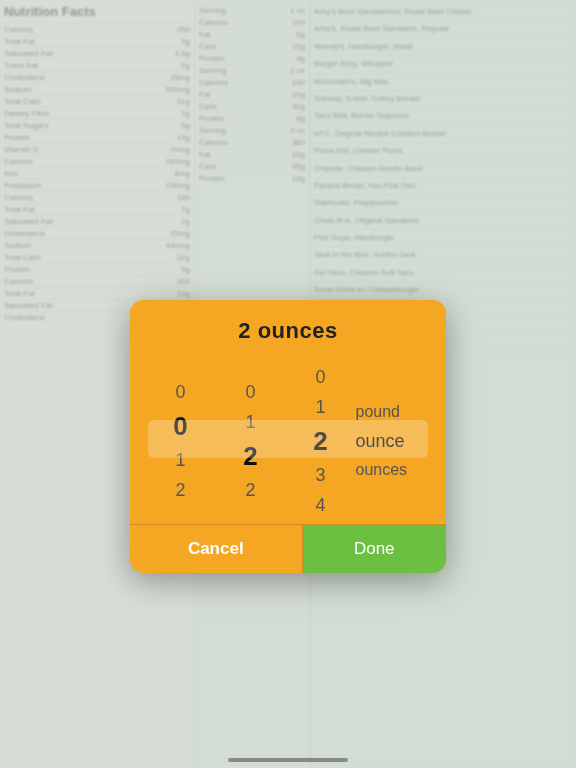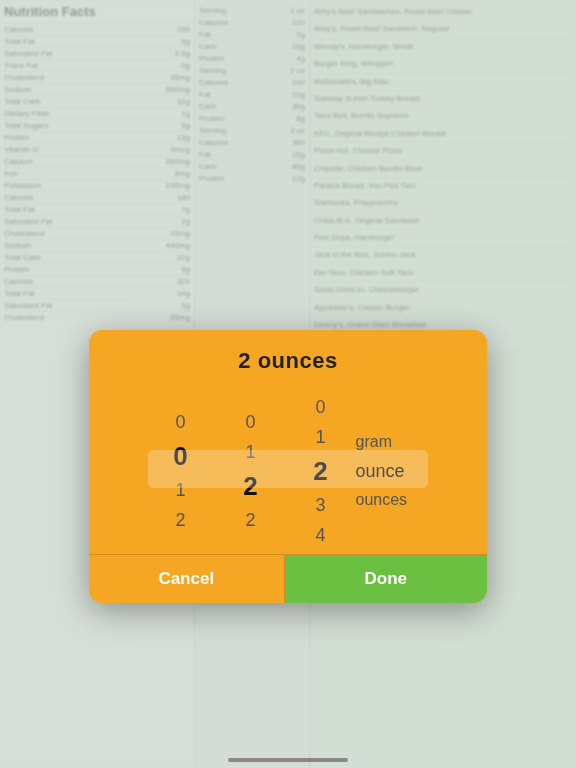--- a/index.html
+++ b/index.html
@@ -77,26 +77,25 @@
       height: 768px;
       background: rgba(0,0,0,0.1);
     }
 
     
     .modal {
       position: absolute;
       top: 300px;
       left: 50%;
       transform: translateX(-50%);
-      width: 398px;
+      width: 316px;
       background: #f5a623;
       border-radius: 14px;
       overflow: hidden;
       box-shadow: 0 8px 32px rgba(0,0,0,0.35);
-      margin-top: 30px;
     }
 
     .modal-header {
       text-align: center;
       padding: 18px 20px 10px;
       font-size: 22px;
       font-weight: bold;
       color: #222;
       background: #f5a623;
       letter-spacing: 0.5px;
@@ -168,39 +167,39 @@
     }
 
     
     .modal-buttons {
       display: flex;
       border-top: 1px solid rgba(0,0,0,0.15);
     }
 
     .btn-cancel {
       flex: 1;
-      padding: 14px 4px;
+      padding: 14px 14px;
       text-align: center;
       background: #f5a623;
       color: #fff;
       font-size: 17px;
       font-weight: 600;
       border: none;
       cursor: pointer;
       border-right: 1px solid rgba(0,0,0,0.15);
     }
 
     .btn-done {
       flex: 1;
-      padding: 14px 8px;
+      padding: 14px 0;
       text-align: center;
       background: #6bc042;
       color: #fff;
       font-size: 17px;
-      font-weight: 700;
+      font-weight: 400;
       border: none;
       cursor: pointer;
     }
 
     
     .home-indicator {
       position: absolute;
       bottom: 6px;
       left: 50%;
       transform: translateX(-50%);
@@ -429,21 +428,21 @@
 
     <div class="picker-column">
       <div class="picker-item">0</div>
       <div class="picker-item">1</div>
       <div class="picker-item selected">2</div>
       <div class="picker-item">3</div>
       <div class="picker-item">4</div>
     </div>
 
     <div class="picker-label-column">
-      <div class="picker-label-item">gram</div>
+      <div class="picker-label-item">pound</div>
       <div class="picker-label-item selected">ounce</div>
       <div class="picker-label-item">ounces</div>
     </div>
   </div>
 
   <div class="modal-buttons">
     <button class="btn-cancel">Cancel</button>
     <button class="btn-done">Done</button>
   </div>
 </div>

